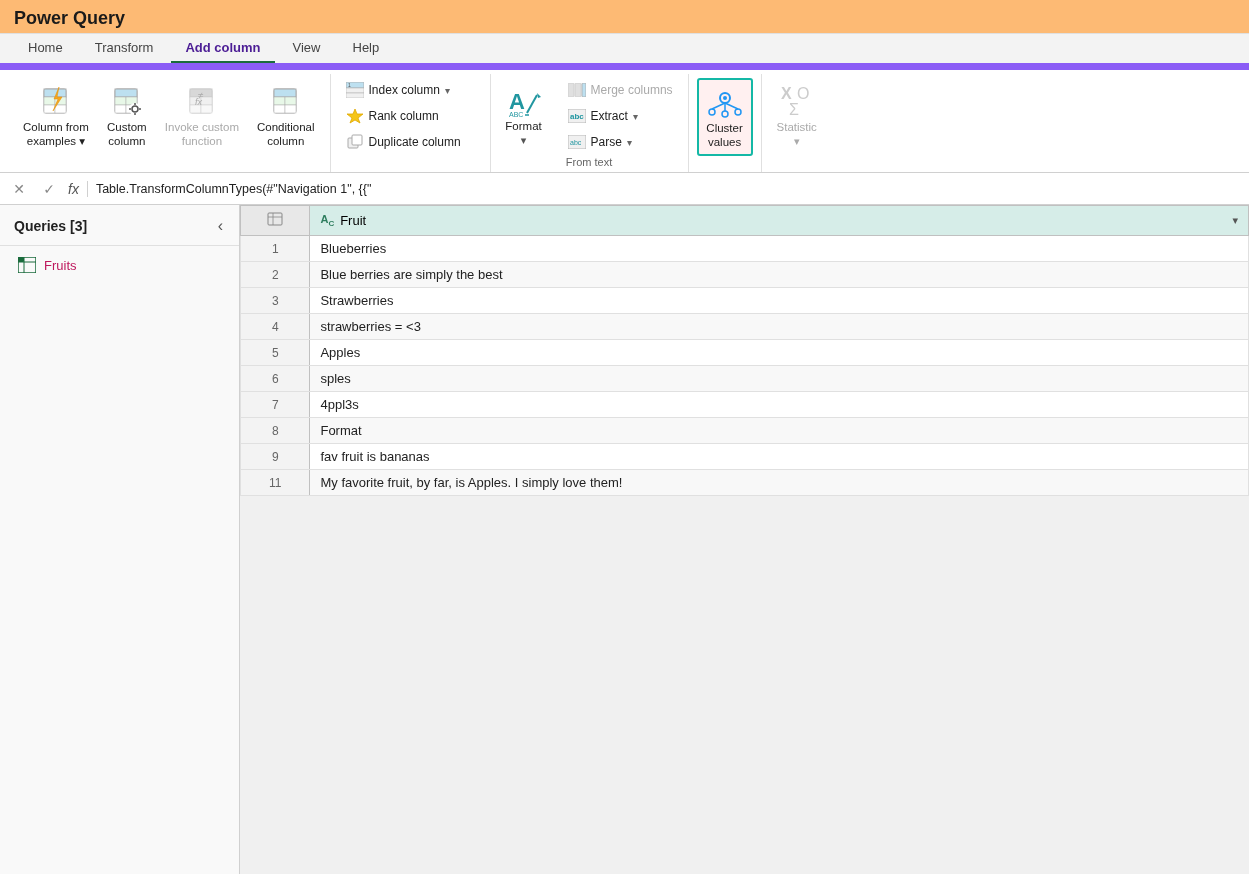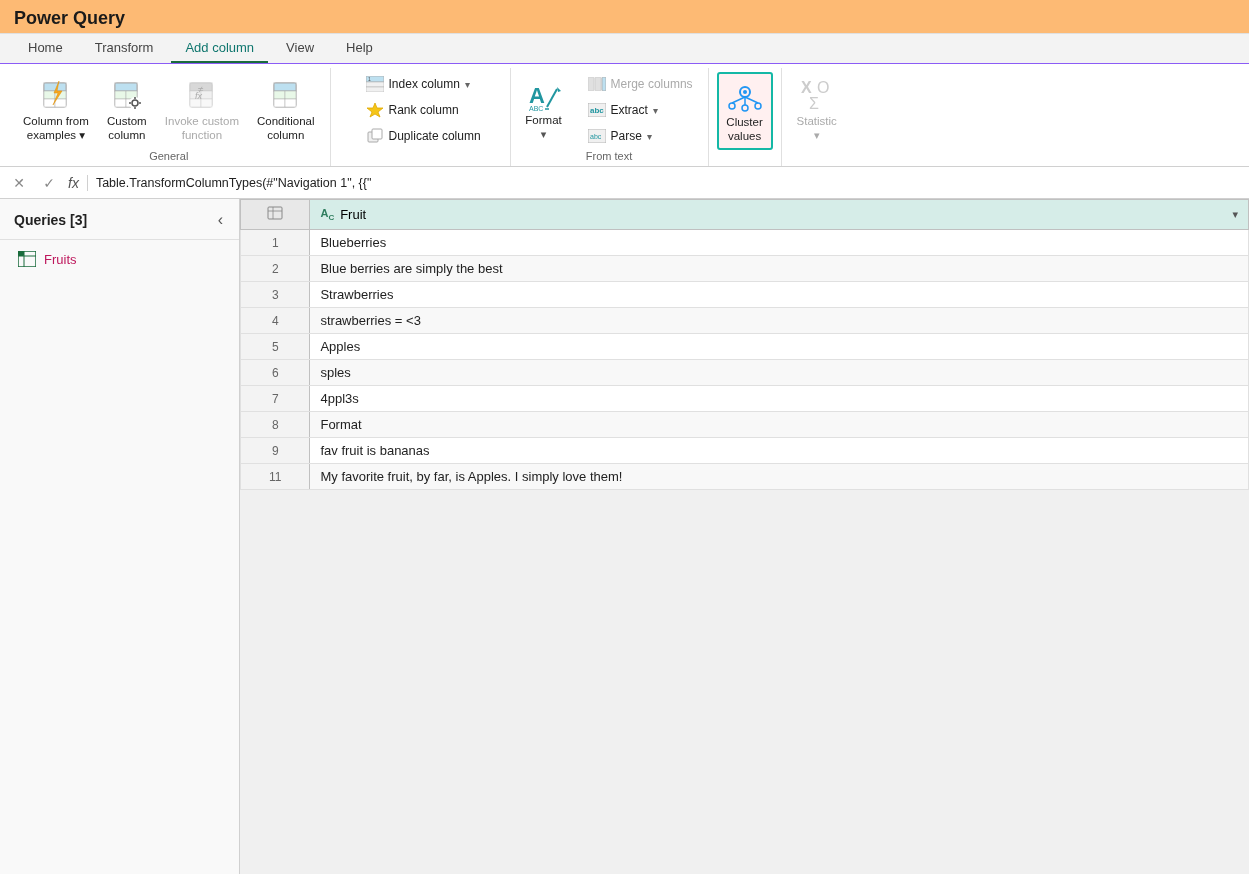--- a/index.html
+++ b/index.html
@@ -14,33 +14,33 @@
       color: #1a1a1a;
       border-bottom: 1px solid #e0e0e0;
     }
 
     
     .tab-bar {
       display: flex;
       align-items: flex-end;
       background: #f3f3f3;
       padding: 0 14px;
-      border-bottom: 1px solid #8b5cf6;
+      border-bottom: 7px solid #8b5cf6;
       gap: 4px;
     }
     .tab {
       padding: 6px 14px 6px 14px;
       font-size: 13px;
       cursor: pointer;
       color: #444;
       border-bottom: 2px solid transparent;
     }
     .tab.active {
-      color: #0f766e;
-      font-weight: 400;
+      color: #4c1d95;
+      font-weight: 700;
       border-bottom: 2px solid #1a6b3c;
     }
 
     
     .ribbon {
       background: #ffffff;
       border-bottom: 1px solid #d0d0d0;
       padding: 4px 8px 0 8px;
       display: flex;
       align-items: stretch;
@@ -418,24 +418,23 @@
             <rect x="6" y="4" width="22" height="8" fill="#bde0f0" stroke="#aaa" stroke-width="1"></rect>
             <rect x="6" y="12" width="11" height="8" fill="#e8f8e8" stroke="#aaa" stroke-width="0.5"></rect>
             <rect x="17" y="12" width="11" height="8" fill="#e8f8e8" stroke="#aaa" stroke-width="0.5"></rect>
             <rect x="6" y="20" width="11" height="8" fill="#fff" stroke="#aaa" stroke-width="0.5"></rect>
             <rect x="17" y="20" width="11" height="8" fill="#fff" stroke="#aaa" stroke-width="0.5"></rect>
           </svg>
         </div>
         <div class="ribbon-btn-label">Conditional<br>column</div>
       </div>
     </div>
-    <div class="ribbon-group-label">General</div>
   </div>
 
-  <div class="ribbon-group" style="justify-content:center; min-width:160px;margin-left:20px;">
+  <div class="ribbon-group" style="justify-content:center; min-width:160px;">
     <div class="ribbon-group-items">
       <div class="ribbon-small-stack">
         <div class="ribbon-small-btn">
           <div class="icon-sm">
             <svg width="18" height="16" viewBox="0 0 18 16">
               <rect x="0" y="0" width="18" height="6" rx="1" fill="#bde0f0" stroke="#aaa" stroke-width="0.8"></rect>
               <text x="2" y="5" font-size="5" fill="#555">1</text>
               <text x="2" y="10" font-size="5" fill="#555">2</text>
               <text x="2" y="14" font-size="5" fill="#555">3</text>
               <rect x="0" y="6" width="18" height="5" fill="#f0f0f0" stroke="#aaa" stroke-width="0.5"></rect>

